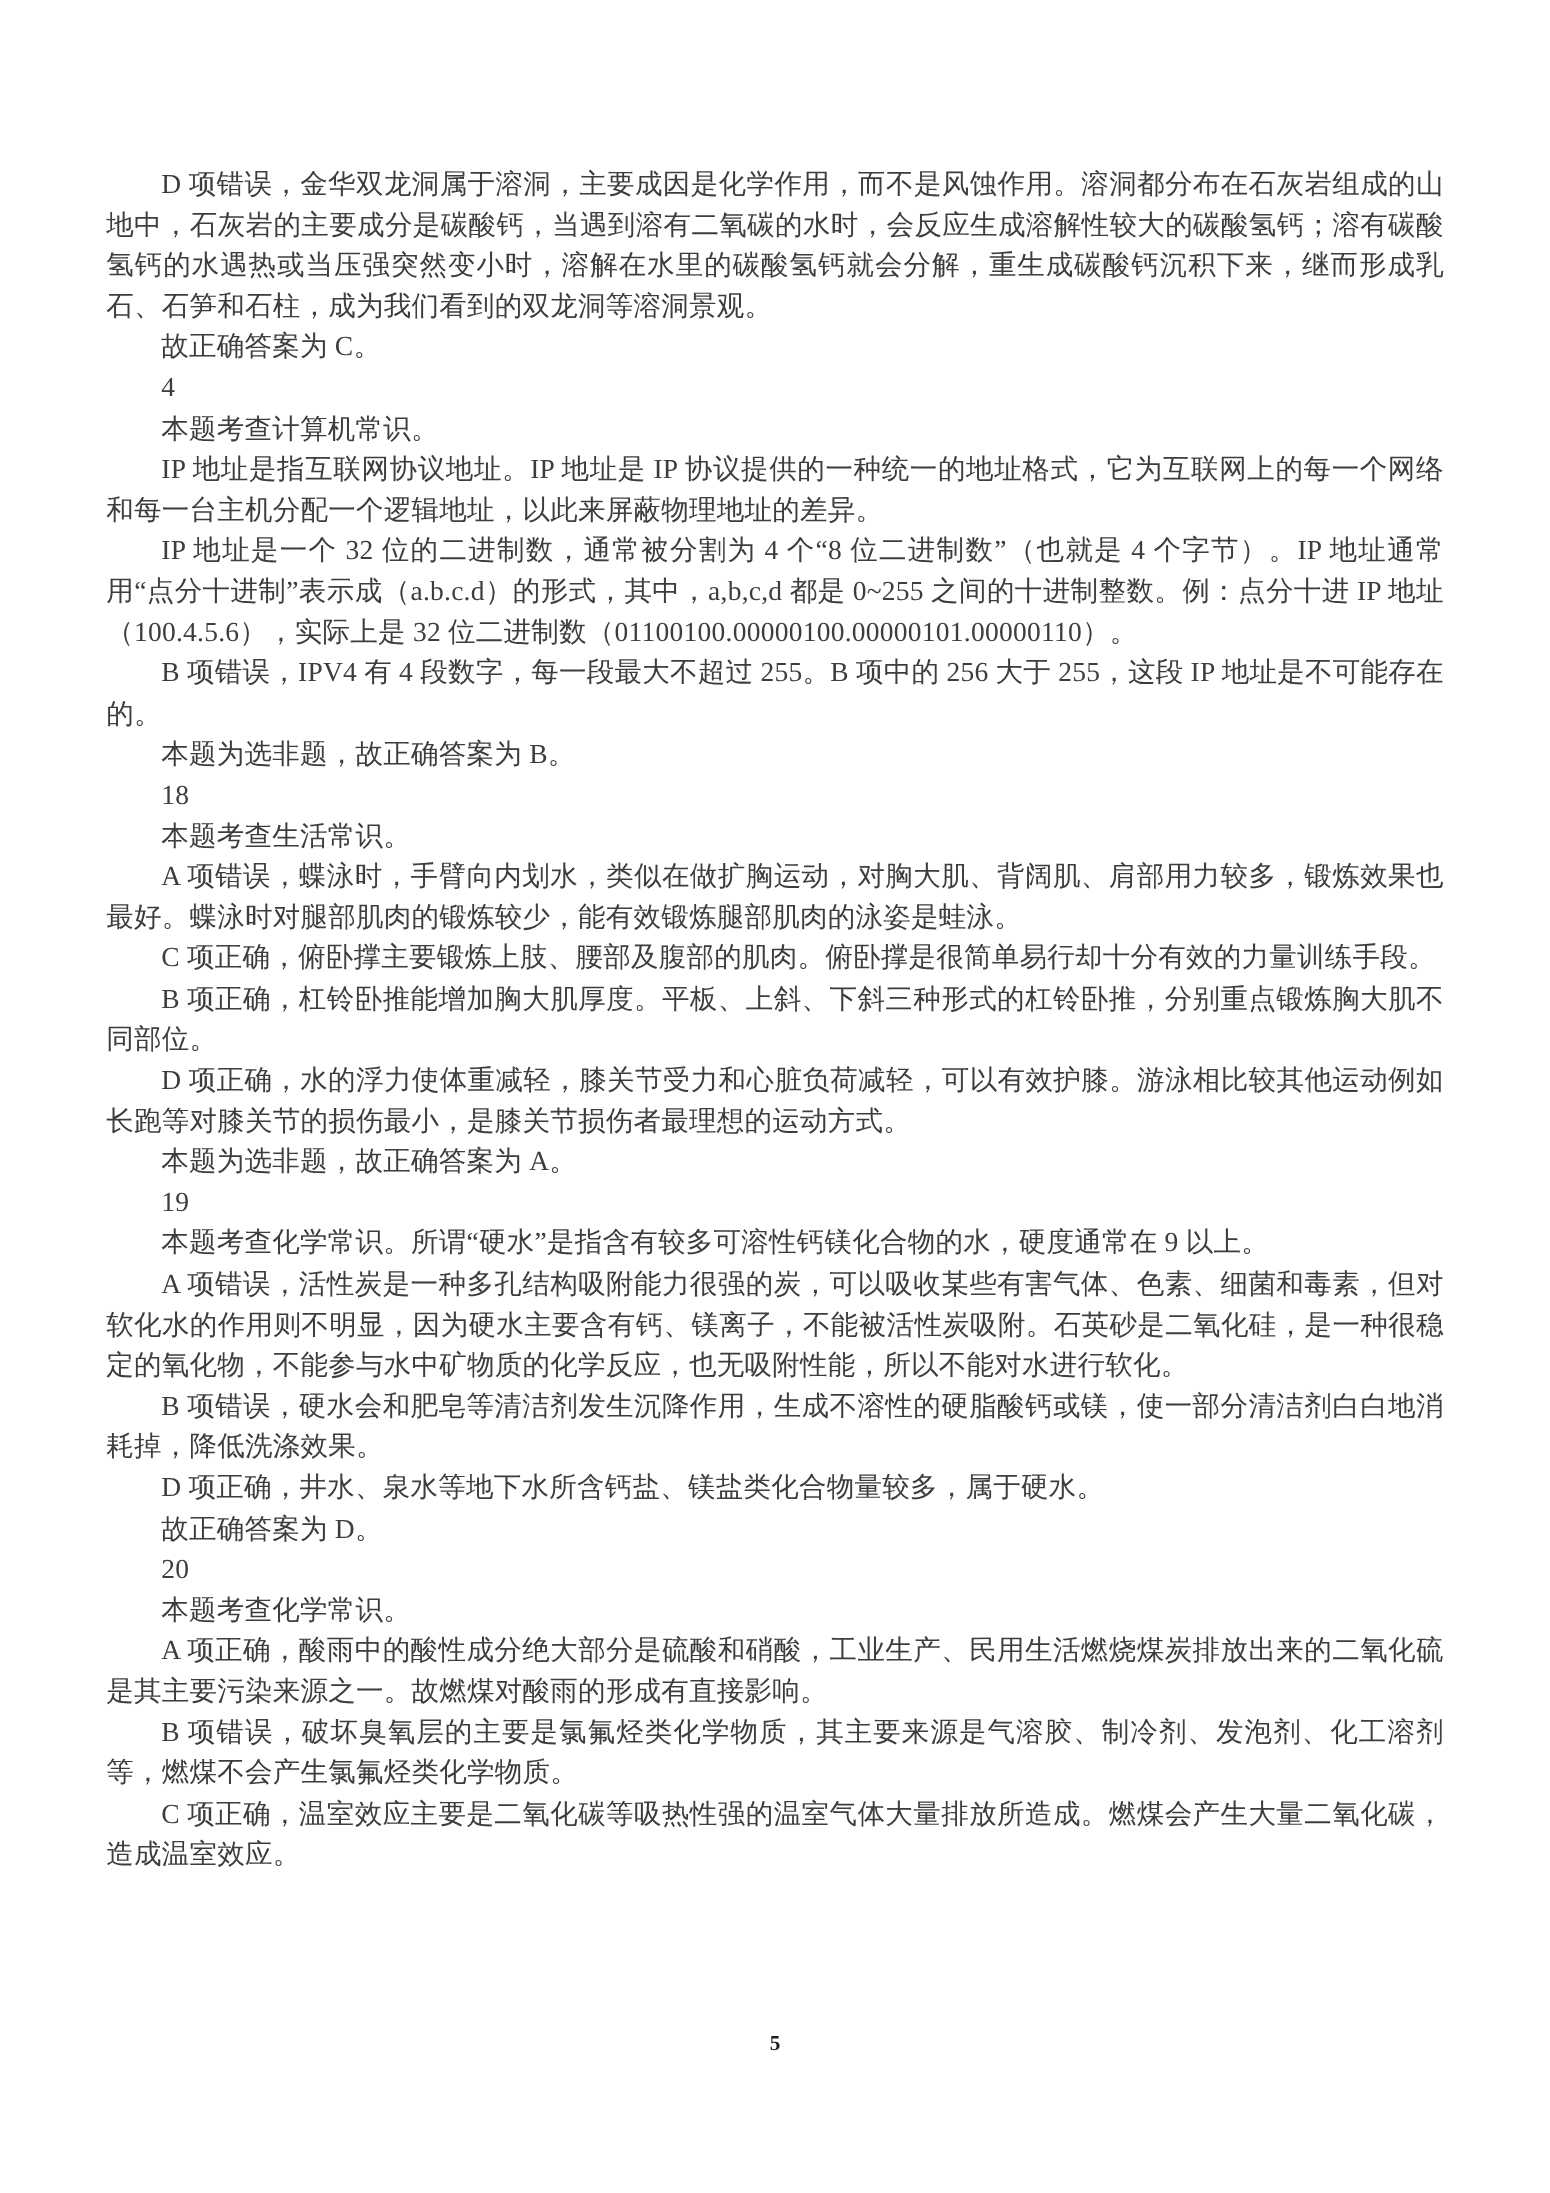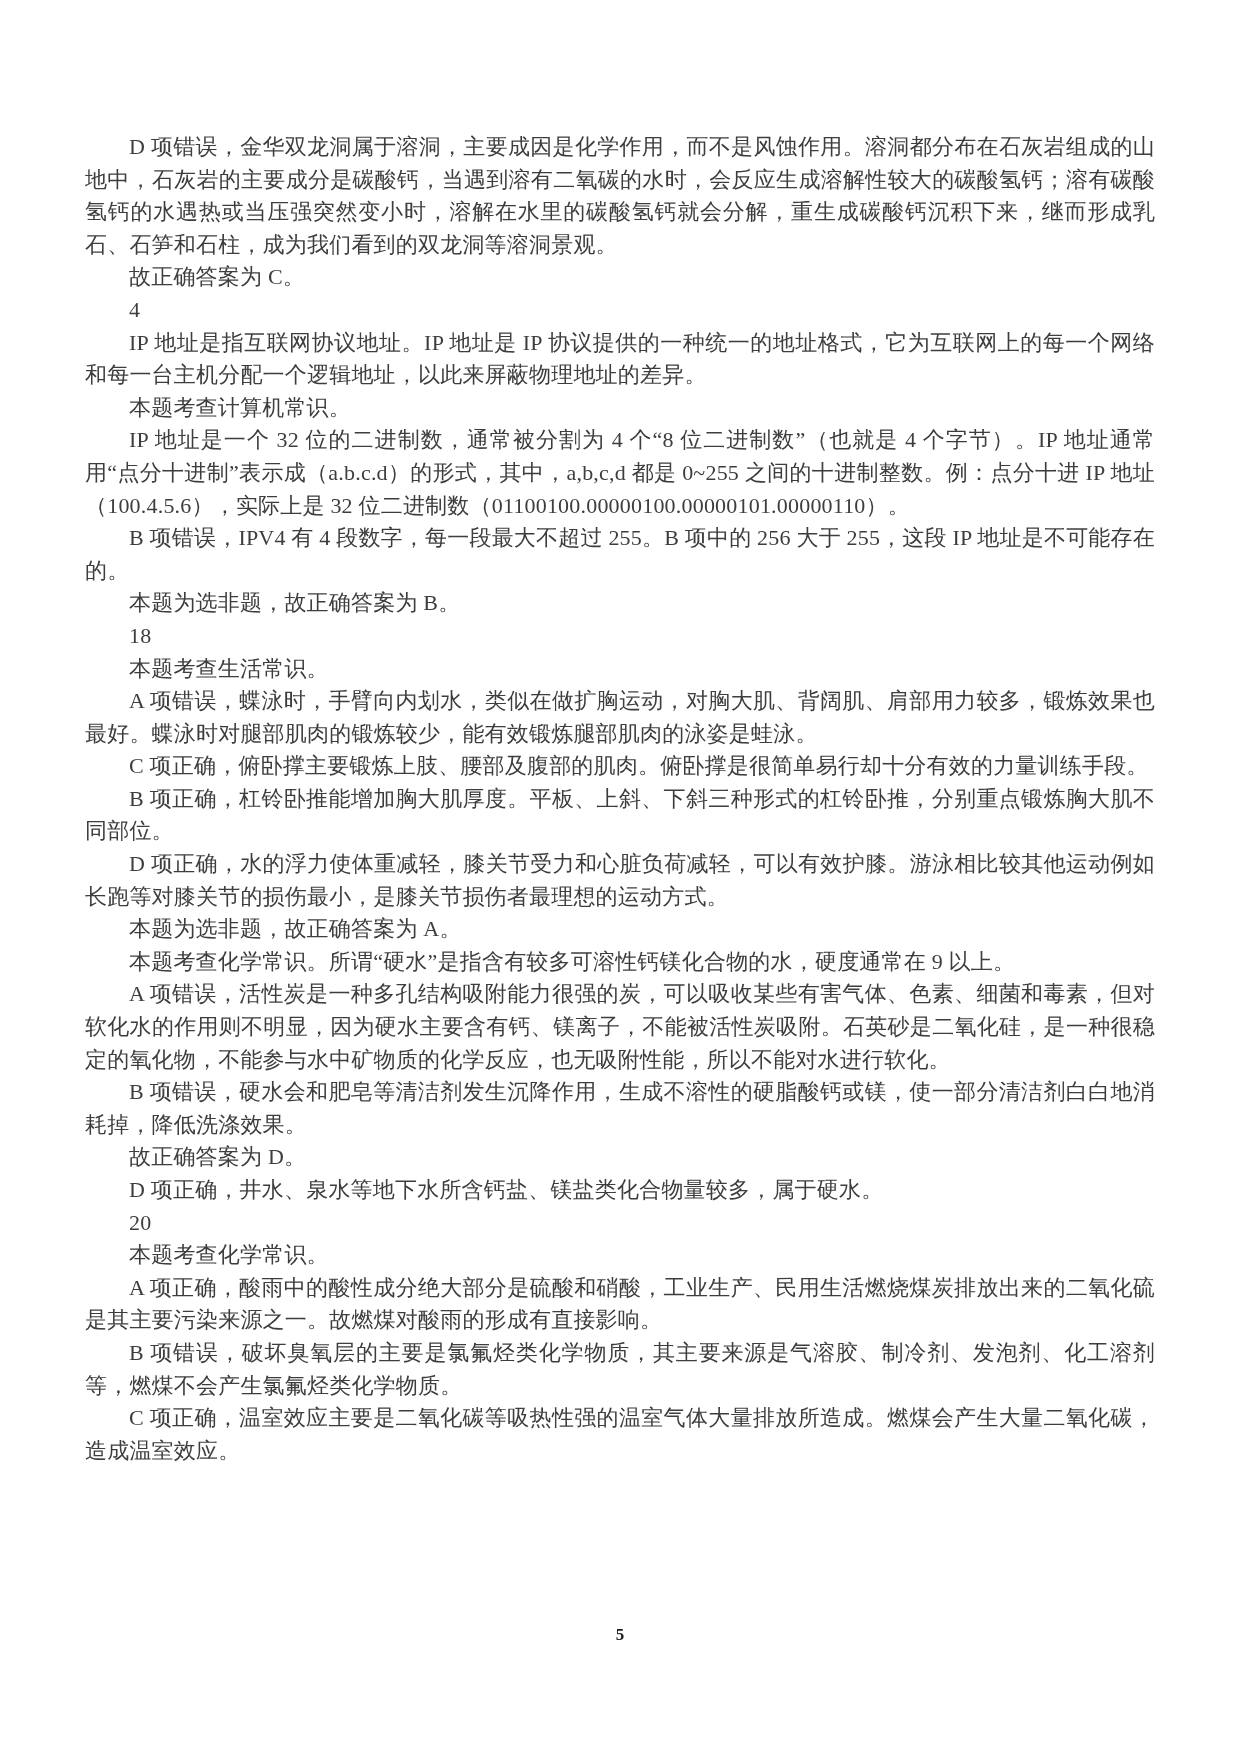--- a/index.html
+++ b/index.html
@@ -45,37 +45,38 @@
   }
 </style>
 </head>
 <body>
 
 <div class="page">
   <div class="content">
     <p>D 项错误，金华双龙洞属于溶洞，主要成因是化学作用，而不是风蚀作用。溶洞都分布在石灰岩组成的山地中，石灰岩的主要成分是碳酸钙，当遇到溶有二氧碳的水时，会反应生成溶解性较大的碳酸氢钙；溶有碳酸氢钙的水遇热或当压强突然变小时，溶解在水里的碳酸氢钙就会分解，重生成碳酸钙沉积下来，继而形成乳石、石笋和石柱，成为我们看到的双龙洞等溶洞景观。</p>
     <p>故正确答案为 C。</p>
     <p>4</p>
+    <p>本题考查计算机常识。</p>
     <p>IP 地址是指互联网协议地址。IP 地址是 IP 协议提供的一种统一的地址格式，它为互联网上的每一个网络和每一台主机分配一个逻辑地址，以此来屏蔽物理地址的差异。</p>
-    <p>本题考查计算机常识。</p>
     <p>IP 地址是一个 32 位的二进制数，通常被分割为 4 个“8 位二进制数”（也就是 4 个字节）。IP 地址通常用“点分十进制”表示成（a.b.c.d）的形式，其中，a,b,c,d 都是 0~255 之间的十进制整数。例：点分十进 IP 地址（100.4.5.6），实际上是 32 位二进制数（01100100.00000100.00000101.00000110）。</p>
     <p>B 项错误，IPV4 有 4 段数字，每一段最大不超过 255。B 项中的 256 大于 255，这段 IP 地址是不可能存在的。</p>
     <p>本题为选非题，故正确答案为 B。</p>
     <p>18</p>
     <p>本题考查生活常识。</p>
     <p>A 项错误，蝶泳时，手臂向内划水，类似在做扩胸运动，对胸大肌、背阔肌、肩部用力较多，锻炼效果也最好。蝶泳时对腿部肌肉的锻炼较少，能有效锻炼腿部肌肉的泳姿是蛙泳。</p>
     <p>C 项正确，俯卧撑主要锻炼上肢、腰部及腹部的肌肉。俯卧撑是很简单易行却十分有效的力量训练手段。</p>
     <p>B 项正确，杠铃卧推能增加胸大肌厚度。平板、上斜、下斜三种形式的杠铃卧推，分别重点锻炼胸大肌不同部位。</p>
     <p>D 项正确，水的浮力使体重减轻，膝关节受力和心脏负荷减轻，可以有效护膝。游泳相比较其他运动例如长跑等对膝关节的损伤最小，是膝关节损伤者最理想的运动方式。</p>
     <p>本题为选非题，故正确答案为 A。</p>
+    <p>19</p>
     <p>本题考查化学常识。所谓“硬水”是指含有较多可溶性钙镁化合物的水，硬度通常在 9 以上。</p>
     <p>A 项错误，活性炭是一种多孔结构吸附能力很强的炭，可以吸收某些有害气体、色素、细菌和毒素，但对软化水的作用则不明显，因为硬水主要含有钙、镁离子，不能被活性炭吸附。石英砂是二氧化硅，是一种很稳定的氧化物，不能参与水中矿物质的化学反应，也无吸附性能，所以不能对水进行软化。</p>
     <p>B 项错误，硬水会和肥皂等清洁剂发生沉降作用，生成不溶性的硬脂酸钙或镁，使一部分清洁剂白白地消耗掉，降低洗涤效果。</p>
+    <p>D 项正确，井水、泉水等地下水所含钙盐、镁盐类化合物量较多，属于硬水。</p>
     <p>故正确答案为 D。</p>
-    <p>D 项正确，井水、泉水等地下水所含钙盐、镁盐类化合物量较多，属于硬水。</p>
     <p>20</p>
     <p>本题考查化学常识。</p>
     <p>A 项正确，酸雨中的酸性成分绝大部分是硫酸和硝酸，工业生产、民用生活燃烧煤炭排放出来的二氧化硫是其主要污染来源之一。故燃煤对酸雨的形成有直接影响。</p>
     <p>B 项错误，破坏臭氧层的主要是氯氟烃类化学物质，其主要来源是气溶胶、制冷剂、发泡剂、化工溶剂等，燃煤不会产生氯氟烃类化学物质。</p>
     <p>C 项正确，温室效应主要是二氧化碳等吸热性强的温室气体大量排放所造成。燃煤会产生大量二氧化碳，造成温室效应。</p>
   </div>
   <div class="page-number">5</div>
 </div>
 
 </body></html>

